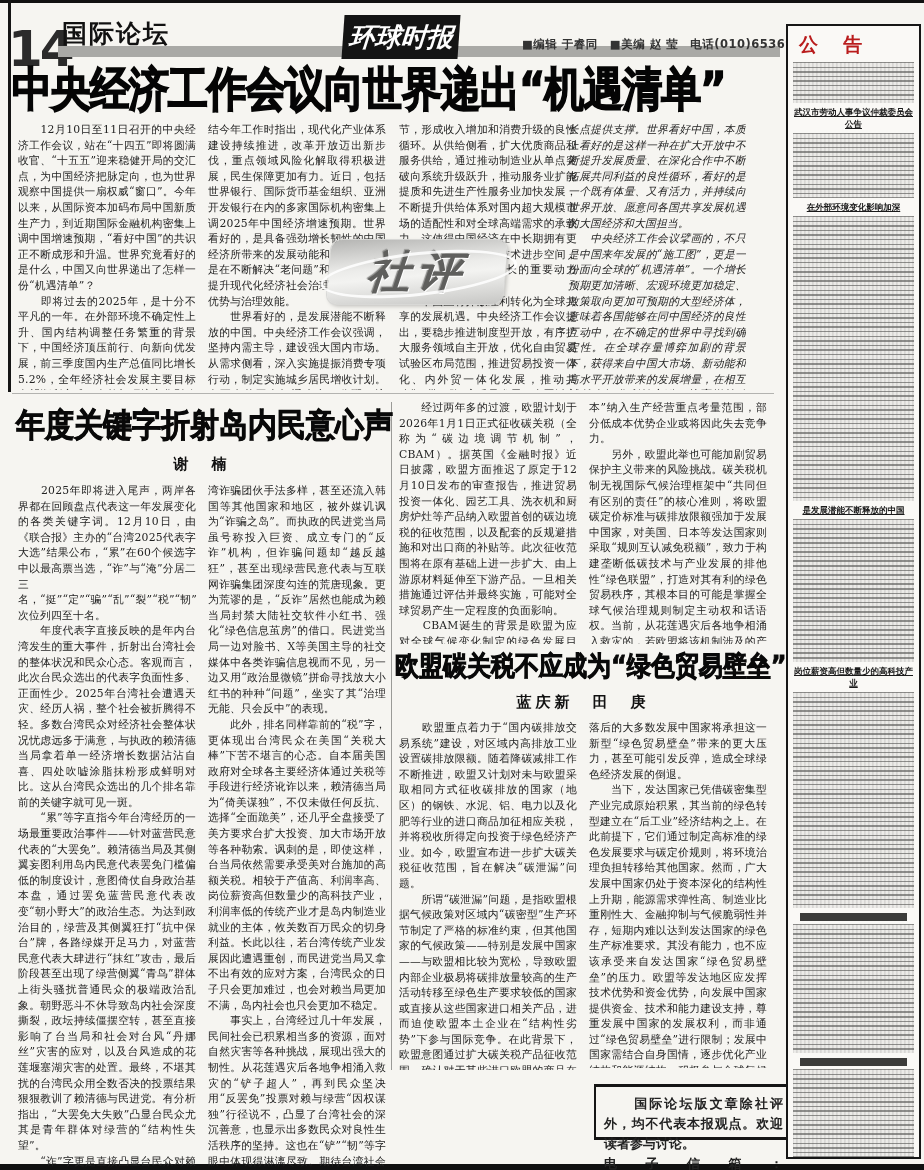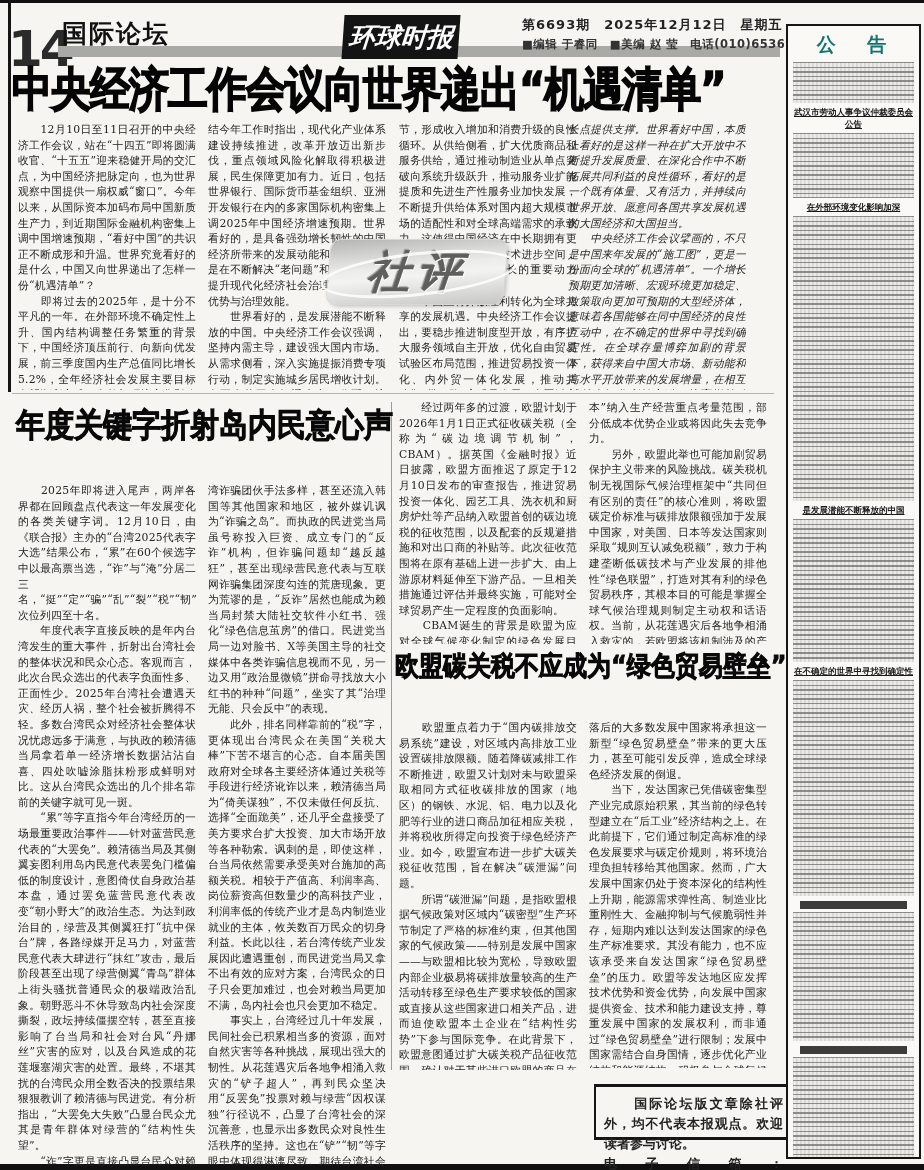--- a/index.html
+++ b/index.html
@@ -63,96 +63,97 @@
      font-style:italic;font-size:23px;color:#0c0c0c;letter-spacing:0;-webkit-text-stroke:.6px #0c0c0c;}
   
   .noticebox{left:594px;top:1084px;width:199px;height:56px;background:#f6f5f1;
      border:2px solid #151515;border-top-width:3px;border-bottom-width:3px;
      padding:7px 8px 0 8px;box-sizing:border-box;
      font-family:"DejaVu Sans","Liberation Sans",sans-serif;font-size:13px;font-weight:700;
      line-height:1.55;color:#222;white-space:pre-line;text-align:justify;}
   
   .sidebar{left:786px;top:24px;width:135px;height:1135px;background:#faf9f6;
      border:2px solid #161616;box-sizing:border-box;padding:4px 5px;overflow:hidden;}
-  .sidebar-title{text-align:center;font-family:Liberation Mono, monospace;
-     font-size:19px;font-weight:900;letter-spacing:10px;color:#0f766e;margin:2px 0 4px 6px;}
+  .sidebar-title{text-align:left;font-family:Liberation Sans, sans-serif;
+     font-size:19px;font-weight:900;letter-spacing:10px;color:#b91c1c;margin:2px 0 4px 6px;}
   .ann-heading{font-family:"DejaVu Sans","Liberation Sans",sans-serif;font-size:8.5px;
      font-weight:700;color:#1a1a1a;text-align:center;margin:4px 0 2px 0;filter:blur(.2px);text-decoration:underline;}
   .ann-bar{height:8px;width:88%;margin:5px auto 3px auto;background:#3c3c3a;filter:blur(.6px);}
   .ann-body{width:100%;filter:blur(.35px);opacity:.85;
      background-image:repeating-linear-gradient(to bottom,rgba(55,55,53,.62) 0px,rgba(55,55,53,.62) 1.5px,rgba(0,0,0,0) 1.5px,rgba(0,0,0,0) 4.6px),
                       repeating-linear-gradient(to right,rgba(80,80,78,.25) 0px,rgba(120,120,118,.05) 2px,rgba(80,80,78,.3) 4px);}
 </style>
 </head>
 <body>
 
 <div id="page">
 
   <div class="abs topbar"></div>
   <div class="abs leftedge"></div>
   <div class="abs bottombar"></div>
 
   <div class="abs pagenum">14</div>
   <div class="abs sectiontitle">国际论坛</div>
   <div class="abs graybar"></div>
   <div class="abs masthead">环球时报</div>
-  <div class="abs issueline">第6693期　2025年12月12日　星期五</div>
   <div class="abs staffline">■编辑 于睿同　■美编 赵 莹　电话(010)65369579</div>
 
   <div class="abs mainheadline">中央经济工作会议向世界递出“机遇清单”</div>
   <div class="abs col" style="left:18px;top:122px;width:178px;height:268px;">　　12月10日至11日召开的中央经济工作会议，站在“十四五”即将圆满收官、“十五五”迎来稳健开局的交汇点，为中国经济把脉定向，也为世界观察中国提供一扇权威“窗口”。今年以来，从国际资本加码布局中国新质生产力，到近期国际金融机构密集上调中国增速预期，“看好中国”的共识正不断成形和升温。世界究竟看好的是什么，中国又向世界递出了怎样一份“机遇清单”？
 　　即将过去的2025年，是十分不平凡的一年。在外部环境不确定性上升、国内结构调整任务繁重的背景下，中国经济顶压前行、向新向优发展，前三季度国内生产总值同比增长5.2%，全年经济社会发展主要目标有望顺利完成。在外部环境变化影响加深，国内供强需弱矛盾突出的背景下，这本身就是经济韧性和潜力的体现。中央经济工作会议在总</div>
   <div class="abs col" style="left:208px;top:122px;width:178px;height:268px;">结今年工作时指出，现代化产业体系建设持续推进，改革开放迈出新步伐，重点领域风险化解取得积极进展，民生保障更加有力。近日，包括世界银行、国际货币基金组织、亚洲开发银行在内的多家国际机构密集上调2025年中国经济增速预期。世界看好的，是具备强劲增长韧性的中国经济所带来的发展动能和合作机遇，是在不断解决“老问题”和“新挑战”中提升现代化经济社会治理水平的制度优势与治理效能。
 　　世界看好的，是发展潜能不断释放的中国。中央经济工作会议强调，坚持内需主导，建设强大国内市场。从需求侧看，深入实施提振消费专项行动，制定实施城乡居民增收计划。在更大范围内打通生产、分配、流通、消费各环</div>
   <div class="abs col" style="left:399px;top:122px;width:178px;height:268px;">节，形成收入增加和消费升级的良性循环。从供给侧看，扩大优质商品和服务供给，通过推动制造业从单点突破向系统升级跃升，推动服务业扩能提质和先进生产性服务业加快发展，不断提升供给体系对国内超大规模市场的适配性和对全球高端需求的承载力。这使得中国经济在中长期拥有更加广阔的结构升级和技术进步空间，也将成为世界经济增长的重要动力源。
 　　中国正将开放红利转化为全球共享的发展机遇。中央经济工作会议提出，要稳步推进制度型开放，有序扩大服务领域自主开放，优化自由贸易试验区布局范围，推进贸易投资一体化、内外贸一体化发展，推动共建“一带一路”高质量发展。中国以高水平开放平台为资本、技术、人才等要素跨境流动提供更加顺畅的通道，共商共建共享的合作理念为不同发展阶段国家拓展利益交汇点，培育共同增</div>
   <div class="abs col" style="left:568px;top:122px;width:178px;height:268px;font-style:italic;">长点提供支撑。世界看好中国，本质上看好的是这样一种在扩大开放中不断提升发展质量、在深化合作中不断拓展共同利益的良性循环，看好的是一个既有体量、又有活力，并持续向世界开放、愿意同各国共享发展机遇的大国经济和大国担当。
 　　中央经济工作会议擘画的，不只是中国来年发展的“施工图”，更是一份面向全球的“机遇清单”。一个增长预期更加清晰、宏观环境更加稳定、政策取向更加可预期的大型经济体，意味着各国能够在同中国经济的良性互动中，在不确定的世界中寻找到确定性。在全球存量博弈加剧的背景下，获得来自中国大市场、新动能和高水平开放带来的发展增量，在相互成就中深化利益交融，培育增长动力，携手开辟人类走向繁荣发展的新前景。▲</div>
   <div class="abs stamp">
     <span class="swoosh"></span>
     <span class="stamptext">社评</span>
   </div>
 
   <div class="abs hdiv"></div>
   <div class="abs vdiv"></div>
 
   <div class="abs h2line art2-headline">年度关键字折射岛内民意心声</div>
+  <div class="abs byline art2-byline">谢　楠</div>
   <div class="abs col" style="left:18px;top:483px;width:178px;height:686px;">　　2025年即将进入尾声，两岸各界都在回顾盘点代表这一年发展变化的各类关键字词。12月10日，由《联合报》主办的“台湾2025代表字大选”结果公布，“累”在60个候选字中以最高票当选，“诈”与“淹”分居二三名，“挺”“定”“骗”“乱”“裂”“税”“韧”依次位列四至十名。
 　　年度代表字直接反映的是年内台湾发生的重大事件，折射出台湾社会的整体状况和民众心态。客观而言，此次台民众选出的代表字负面性多、正面性少。2025年台湾社会遭遇天灾、经历人祸，整个社会被折腾得不轻。多数台湾民众对经济社会整体状况忧虑远多于满意，与执政的赖清德当局拿着单一经济增长数据沾沾自喜、四处吹嘘涂脂抹粉形成鲜明对比。这从台湾民众选出的几个排名靠前的关键字就可见一斑。
 　　“累”等字直指今年台湾经历的一场最重要政治事件——针对蓝营民意代表的“大罢免”。赖清德当局及其侧翼妄图利用岛内民意代表罢免门槛偏低的制度设计，意图倚仗自身政治基本盘，通过罢免蓝营民意代表改变“朝小野大”的政治生态。为达到政治目的，绿营及其侧翼狂打“抗中保台”牌，各路绿媒开足马力，对蓝营民意代表大肆进行“抹红”攻击，最后阶段甚至出现了绿营侧翼“青鸟”群体上街头骚扰普通民众的极端政治乱象。朝野恶斗不休导致岛内社会深度撕裂，政坛持续僵摆空转，甚至直接影响了台当局和社会对台风“丹娜丝”灾害的应对，以及台风造成的花莲堰塞湖灾害的处置。最终，不堪其扰的台湾民众用全数否决的投票结果狠狠教训了赖清德与民进党。有分析指出，“大罢免大失败”凸显台民众尤其是青年群体对绿营的“结构性失望”。
 　　“诈”字更是直接凸显台民众对赖与绿营治理能力的严重不满。当前，诈骗犯罪几乎成为台湾难以诊治的“社会癌症”。台相关部门统计，岛内每年因诈骗造成的经济损失高达数百亿元新台币。以今年前11个月为例，诈骗犯罪导致岛内经济损失金额高达826亿元新台币。台</div>
   <div class="abs col" style="left:208px;top:483px;width:178px;height:686px;">湾诈骗团伙手法多样，甚至还流入韩国等其他国家和地区，被外媒讥讽为“诈骗之岛”。而执政的民进党当局虽号称投入巨资、成立专门的“反诈”机构，但诈骗问题却“越反越狂”，甚至出现绿营民意代表与互联网诈骗集团深度勾连的荒唐现象。更为荒谬的是，“反诈”居然也能成为赖当局封禁大陆社交软件小红书、强化“绿色信息茧房”的借口。民进党当局一边对脸书、X等美国主导的社交媒体中各类诈骗信息视而不见，另一边又用“政治显微镜”拼命寻找放大小红书的种种“问题”，坐实了其“治理无能、只会反中”的表现。
 　　此外，排名同样靠前的“税”字，更体现出台湾民众在美国“关税大棒”下苦不堪言的心态。自本届美国政府对全球各主要经济体通过关税等手段进行经济讹诈以来，赖清德当局为“倚美谋独”，不仅未做任何反抗、选择“全面跪美”，还几乎全盘接受了美方要求台扩大投资、加大市场开放等各种勒索。讽刺的是，即使这样，台当局依然需要承受美对台施加的高额关税。相较于产值高、利润率高、岗位薪资高但数量少的高科技产业，利润率低的传统产业才是岛内制造业就业的主体，攸关数百万民众的切身利益。长此以往，若台湾传统产业发展因此遭遇重创，而民进党当局又拿不出有效的应对方案，台湾民众的日子只会更加难过，也会对赖当局更加不满，岛内社会也只会更加不稳定。
 　　事实上，台湾经过几十年发展，民间社会已积累相当多的资源，面对自然灾害等各种挑战，展现出强大的韧性。从花莲遇灾后各地争相涌入救灾的“铲子超人”，再到民众坚决用“反罢免”投票对赖与绿营“因权谋独”行径说不，凸显了台湾社会的深沉善意，也显示出多数民众对良性生活秩序的坚持。这也在“铲”“韧”等字眼中体现得淋漓尽致。期待台湾社会中的理性力量能持续壮大，发展成为遏制绿营政客乱政害台行径的磅礴力量，最终促成台湾社会重回良性发展轨道。▲（作者是中国社会科学院台湾研究所研究员）</div>
 
   <div class="abs col" style="left:399px;top:400px;width:178px;height:244px;">　　经过两年多的过渡，欧盟计划于2026年1月1日正式征收碳关税（全称为“碳边境调节机制”，CBAM）。据英国《金融时报》近日披露，欧盟方面推迟了原定于12月10日发布的审查报告，推进贸易投资一体化、园艺工具、洗衣机和厨房炉灶等产品纳入欧盟首创的碳边境税的征收范围，以及配套的反规避措施和对出口商的补贴等。此次征收范围将在原有基础上进一步扩大、由上游原材料延伸至下游产品。一旦相关措施通过评估并最终实施，可能对全球贸易产生一定程度的负面影响。
 　　CBAM诞生的背景是欧盟为应对全球气候变化制定的绿色发展目标，其要求到2030年将欧盟温室气体排放量降低至1990年欧盟温室气体排放水平的55%。最初，</div>
   <div class="abs col" style="left:589px;top:400px;width:178px;height:244px;">本”纳入生产经营重点考量范围，部分低成本优势企业或将因此失去竞争力。
 　　另外，欧盟此举也可能加剧贸易保护主义带来的风险挑战。碳关税机制无视国际气候治理框架中“共同但有区别的责任”的核心准则，将欧盟碳定价标准与碳排放限额强加于发展中国家，对美国、日本等发达国家则采取“规则互认减免税额”，致力于构建垄断低碳技术与产业发展的排他性“绿色联盟”，打造对其有利的绿色贸易秩序，其根本目的可能是掌握全球气候治理规则制定主动权和话语权。当前，从花莲遇灾后各地争相涌入救灾的，若欧盟将该机制涉及的产品范围进一步扩大，国际产业分工体系或将面临更多负面冲击。碳排放量较大且绿色技术相对</div>
   <div class="abs h2line art3-headline">欧盟碳关税不应成为“绿色贸易壁垒”</div>
+  <div class="abs byline art3-byline">蓝庆新　田　庚</div>
   <div class="abs col" style="left:399px;top:720px;width:178px;height:350px;">　　欧盟重点着力于“国内碳排放交易系统”建设，对区域内高排放工业设置碳排放限额。随着降碳减排工作不断推进，欧盟又计划对未与欧盟采取相同方式征收碳排放的国家（地区）的钢铁、水泥、铝、电力以及化肥等行业的进口商品加征相应关税，并将税收所得定向投资于绿色经济产业。如今，欧盟宣布进一步扩大碳关税征收范围，旨在解决“碳泄漏”问题。
 　　所谓“碳泄漏”问题，是指欧盟根据气候政策对区域内“碳密型”生产环节制定了严格的标准约束，但其他国家的气候政策——特别是发展中国家——与欧盟相比较为宽松，导致欧盟内部企业极易将碳排放量较高的生产活动转移至绿色生产要求较低的国家或直接从这些国家进口相关产品，进而迫使欧盟本土企业在“结构性劣势”下参与国际竞争。在此背景下，欧盟意图通过扩大碳关税产品征收范围，确认对于某些进口欧盟的商品在生产过程中所产生的碳排放已支付相应碳价，帮助实现气候目标的同时缩小进口商品价格优势，从而巩固并提升欧盟企业的国际竞争力。
 　　欧盟碳关税机制将对欧盟产业发展和全球贸易格局产生显著影响。近年来，能源短缺问题已成为欧盟经济发展面临的重要难题，欧盟电力、化工等相关制造行业国际竞争力已呈明显下降趋势。若进一步征收碳关税，将导致欧盟内部相关企业进口成本显著增加，极易加速欧盟高碳产业外流。同时，欧盟在全球范围内扩大碳关税产品征收范围，也可能增加全球产业链供应链面临的不确定性。各国企业在对欧出口过程中不得不将“碳成</div>
   <div class="abs col" style="left:589px;top:720px;width:178px;height:348px;">落后的大多数发展中国家将承担这一新型“绿色贸易壁垒”带来的更大压力，甚至可能引发反弹，造成全球绿色经济发展的倒退。
 　　当下，发达国家已凭借碳密集型产业完成原始积累，其当前的绿色转型建立在“后工业”经济结构之上。在此前提下，它们通过制定高标准的绿色发展要求与碳定价规则，将环境治理负担转移给其他国家。然而，广大发展中国家仍处于资本深化的结构性上升期，能源需求弹性高、制造业比重刚性大、金融抑制与气候脆弱性并存，短期内难以达到发达国家的绿色生产标准要求。其没有能力，也不应该承受来自发达国家“绿色贸易壁垒”的压力。欧盟等发达地区应发挥技术优势和资金优势，向发展中国家提供资金、技术和能力建设支持，尊重发展中国家的发展权利，而非通过“绿色贸易壁垒”进行限制；发展中国家需结合自身国情，逐步优化产业结构和能源结构，积极参与全球气候治理规则制定。发达国家和发展中国家应在“共同但有区别的责任”原则指导下，加强国际合作和责任共担，通过对话协商解决绿色发展分歧，避免形成“绿色贸易壁垒”，共同迈向可持续发展。▲（作者分别是对外经济贸易大学区域国别研究院教授、对外经济贸易大学国际经济贸易学院博士研究生）</div>
 
   <div class="abs noticebox">　　国际论坛版文章除社评外，均不代表本报观点。欢迎读者参与讨论。
 电子信箱：taolun@globaltimes.com.cn</div>
 
   <div class="abs sidebar">
     <div class="sidebar-title">公 告</div>
     <div id="sidebar-blocks">
         <div class="ann-body" style="height: 41.4px;"></div>
         <div class="ann-heading">武汉市劳动人事争议仲裁委员会公告</div>
         <div class="ann-body" style="height: 64.4px;"></div>
         <div class="ann-heading">在外部环境变化影响加深</div>
         <div class="ann-body" style="height: 285.2px;"></div>
         <div class="ann-heading">是发展潜能不断释放的中国</div>
         <div class="ann-body" style="height: 142.6px;"></div>
-        <div class="ann-heading">在不确定的世界中寻找到确定性</div>
+        <div class="ann-heading">岗位薪资高但数量少的高科技产业</div>
         <div class="ann-body" style="height: 216.2px;"></div>
         <div class="ann-bar"></div>
         <div class="ann-body" style="height: 128.8px;"></div>
         <div class="ann-bar"></div>
         <div class="ann-body" style="height: 115px;"></div>
       </div>
   </div>
 
 </div>
 

